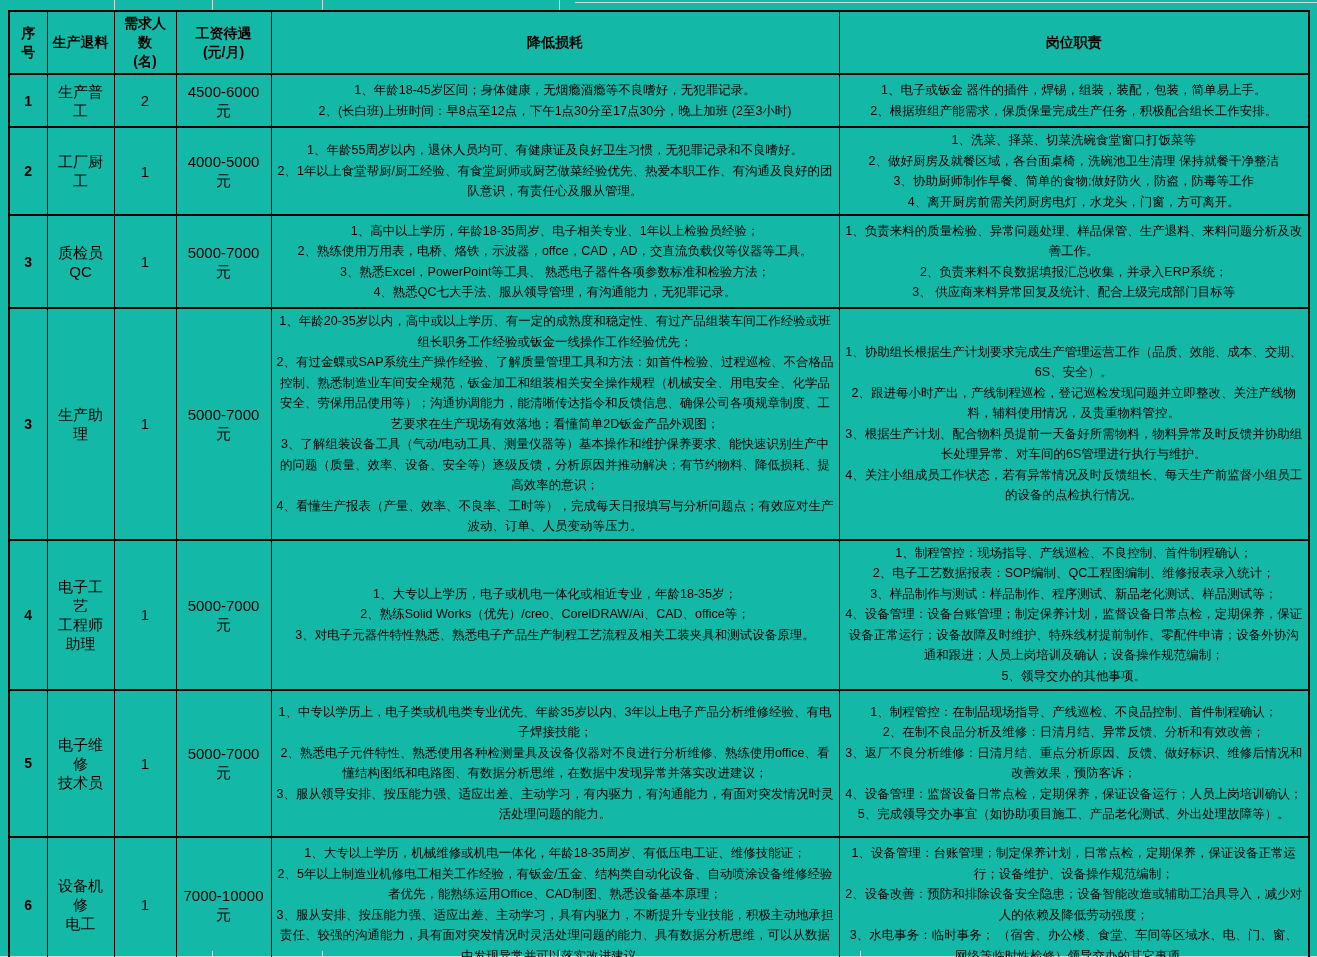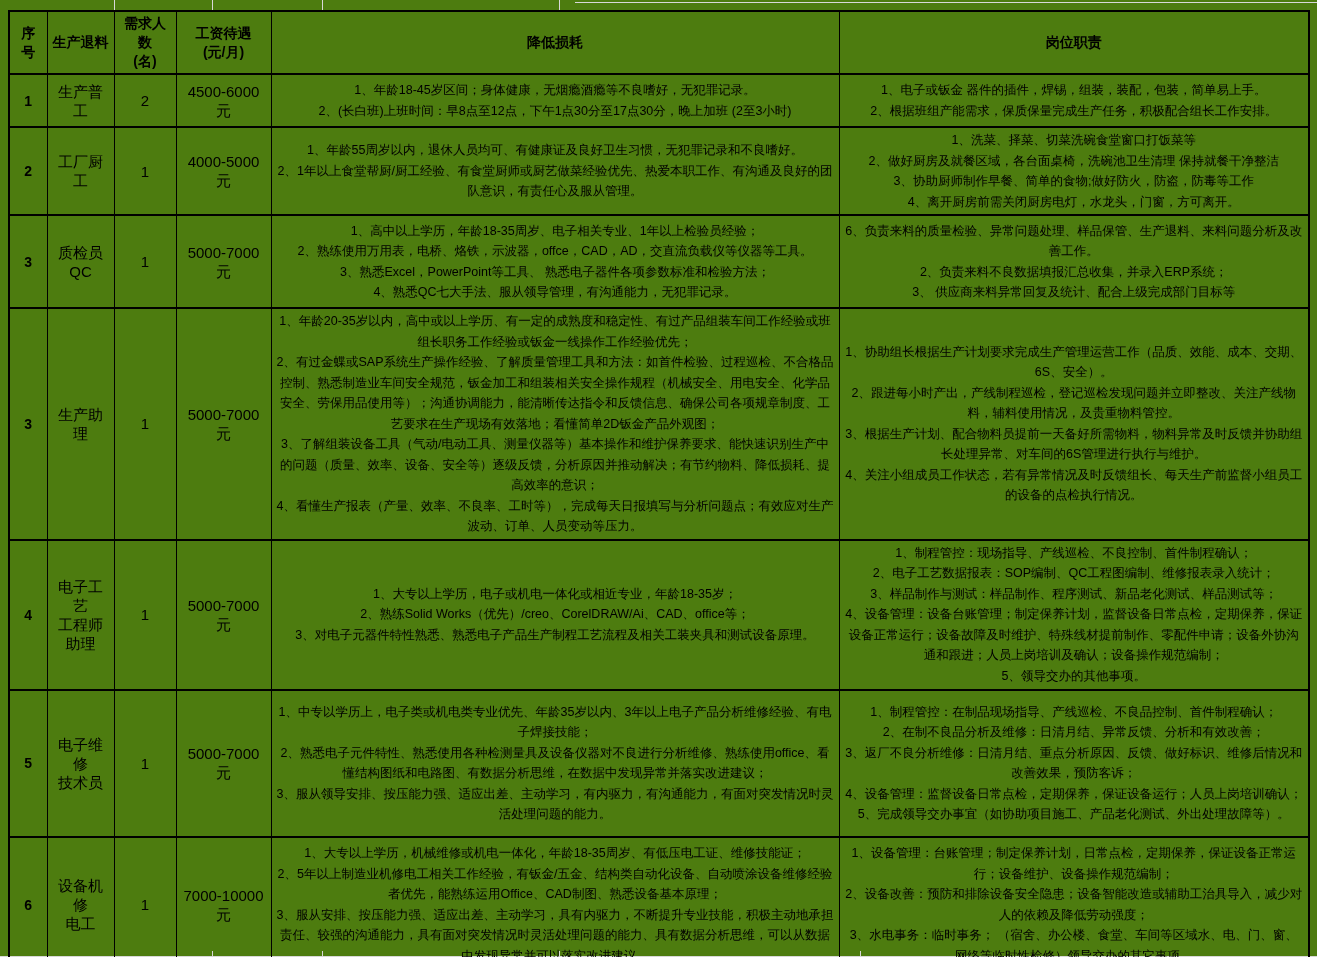--- a/index.html
+++ b/index.html
@@ -6,21 +6,21 @@
     margin: 0;
     padding: 0;
     background: #ffffff;
     font-family: "Liberation Sans", "DejaVu Sans", sans-serif;
     color: #000;
   }
   .page {
     position: relative;
     width: 1317px;
     height: 957px;
-    background: #4d7c0f;
+    background: #14b8a6;
     overflow: hidden;
   }
   
   .grid-tick {
     position: absolute;
     background: #d8d8d8;
   }
   table.job-table {
     position: absolute;
     left: 8px;
@@ -128,21 +128,21 @@
       </tr>
       <tr style="height:93px">
         <td class="c-no">3</td>
         <td class="c-pos">质检员QC</td>
         <td class="c-count">1</td>
         <td class="c-salary">5000-7000元</td>
         <td class="c-req">1、高中以上学历，年龄18-35周岁、电子相关专业、1年以上检验员经验；
 2、熟练使用万用表，电桥、烙铁，示波器，offce，CAD，AD，交直流负载仪等仪器等工具。
 3、熟悉Excel，PowerPoint等工具、 熟悉电子器件各项参数标准和检验方法；
 4、熟悉QC七大手法、服从领导管理，有沟通能力，无犯罪记录。</td>
-        <td class="c-duty">6、负责来料的质量检验、异常问题处理、样品保管、生产退料、来料问题分析及改善工作。
+        <td class="c-duty">1、负责来料的质量检验、异常问题处理、样品保管、生产退料、来料问题分析及改善工作。
 2、负责来料不良数据填报汇总收集，并录入ERP系统；
 3、 供应商来料异常回复及统计、配合上级完成部门目标等</td>
       </tr>
       <tr style="height:222px">
         <td class="c-no">3</td>
         <td class="c-pos">生产助理</td>
         <td class="c-count">1</td>
         <td class="c-salary">5000-7000元</td>
         <td class="c-req">1、年龄20-35岁以内，高中或以上学历、有一定的成熟度和稳定性、有过产品组装车间工作经验或班组长职务工作经验或钣金一线操作工作经验优先；
 2、有过金蝶或SAP系统生产操作经验、了解质量管理工具和方法：如首件检验、过程巡检、不合格品控制、熟悉制造业车间安全规范，钣金加工和组装相关安全操作规程（机械安全、用电安全、化学品安全、劳保用品使用等）；沟通协调能力，能清晰传达指令和反馈信息、确保公司各项规章制度、工艺要求在生产现场有效落地；看懂简单2D钣金产品外观图；

